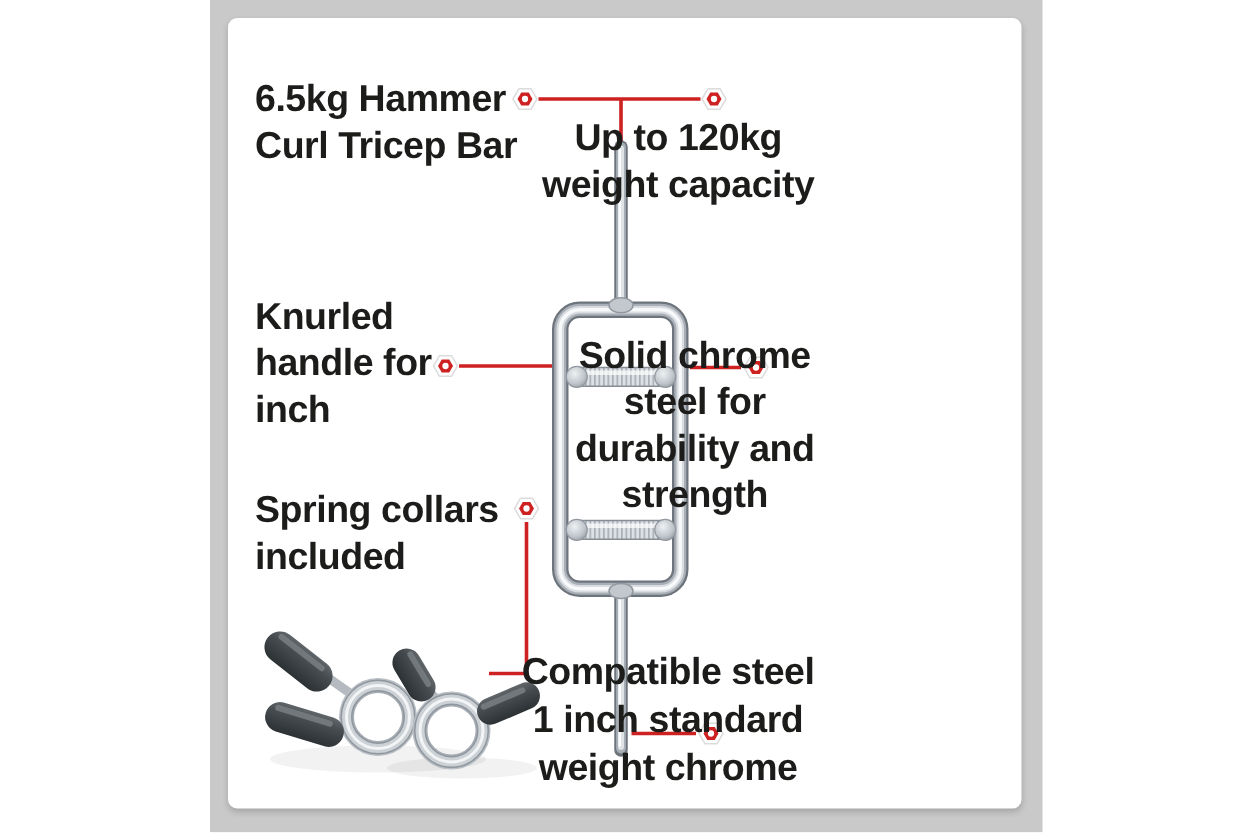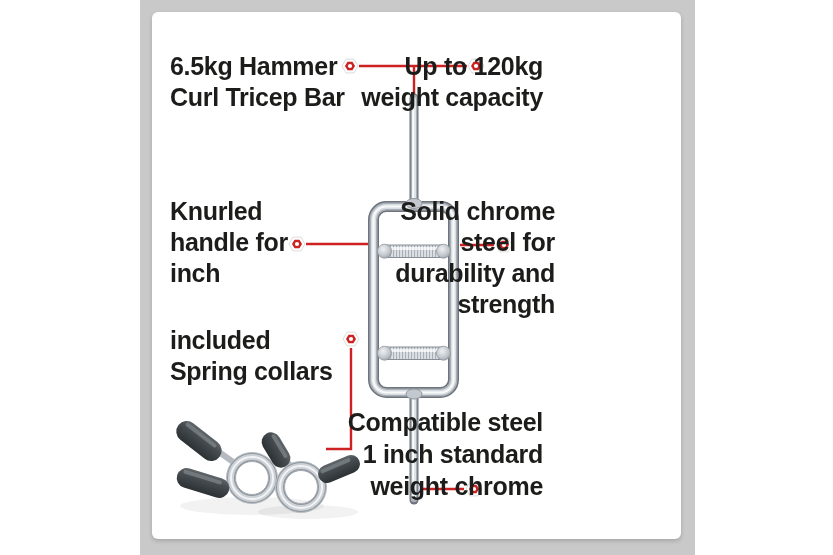--- a/index.html
+++ b/index.html
@@ -16,26 +16,26 @@
     position:absolute;left:152px;top:12px;width:529px;height:527px;
     background:#ffffff;border-radius:6px;
     box-shadow:0 2px 4px rgba(0,0,0,0.18);
   }
   .overlay{position:absolute;left:0;top:0;width:833px;height:555px;}
   .callout{
     position:absolute;
     font-size:25px;font-weight:700;line-height:31px;
     color:#1c1c1a;letter-spacing:-0.3px;white-space:nowrap;
   }
-  .callout.right{text-align:right;}
+  .callout.right{text-align:center;margin-top:26px;}
   .callout span{display:block;}
   .co-1{left:170px;top:51px;}
   .co-2{right:168px;top:51px;}
   .co-3{left:170px;top:196px;}
-  .co-4{right:156px;top:196px;}
+  .co-4{right:168px;top:196px;}
   .co-5{left:170px;top:325px;}
   .co-6{right:168px;top:406px;line-height:32px;}
 </style>
 </head>
 <body>
 
 <div class="stage">
 
   <div class="panel"></div>
   <div class="card"></div>
@@ -199,22 +199,22 @@
   </div>
 
   <div class="callout right co-4">
     <span>Solid chrome</span>
     <span>steel for</span>
     <span>durability and</span>
     <span>strength</span>
   </div>
 
   <div class="callout co-5">
+    <span>Spring collars</span>
     <span>included</span>
-    <span>Spring collars</span>
   </div>
 
   <div class="callout right co-6">
     <span>Compatible steel</span>
     <span>1 inch standard</span>
     <span>weight chrome</span>
   </div>
 
 </div>
 

